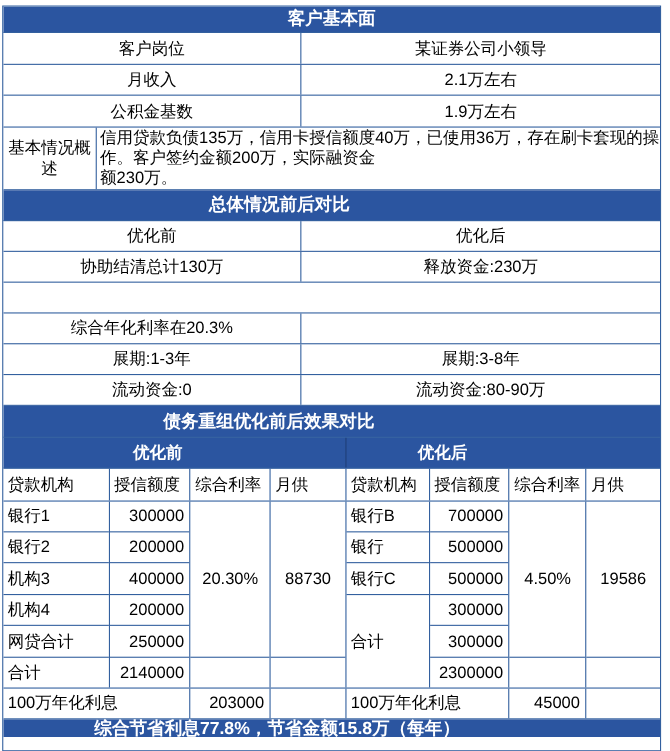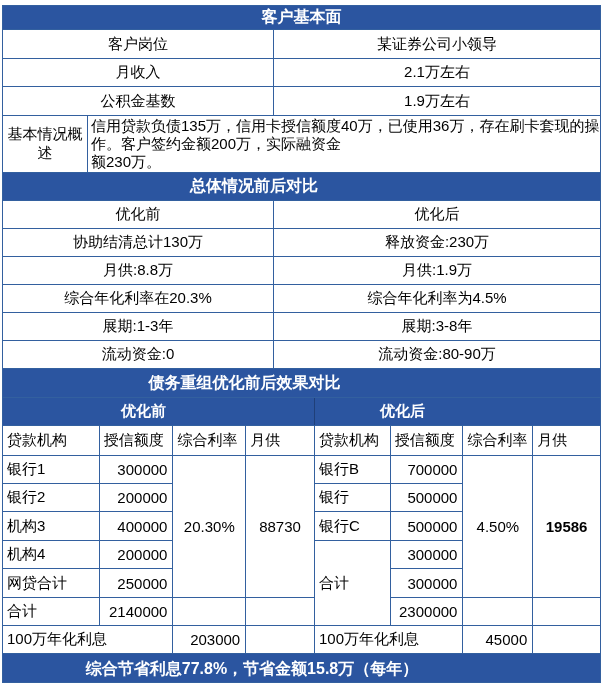--- a/index.html
+++ b/index.html
@@ -19,21 +19,21 @@
   .lft { justify-content:flex-start; padding-left:4px; }
   .rgt { justify-content:flex-end; padding-right:5px; }
   .w-label { width:271px; }
   .w-sumlabel { width:85px; }
   .sumtext { flex:1; display:flex; flex-direction:column; justify-content:center;
              align-items:flex-start; padding-left:3px; line-height:18px; white-space:nowrap; }
   .half-l { width:313px; } .half-r { width:286px; }
   .b1{width:97px;} .b2{width:74px;} .b3{width:73px;} .b4{width:69px;}
   .b5{width:76px;} .b6{width:73px;} .b7{width:70px;} .b8{width:67px;}
   .bcol { display:flex; flex-direction:column; border-right:1px solid var(--bc); }
-  .bcol.last { border-right:none;font-weight:bold; }
+  .bcol.last { border-right:none; }
   .bcell { display:flex; align-items:center; border-bottom:1px solid var(--bc); }
   .bcell.nb { border-bottom:none; }
   .merged { display:flex; align-items:center; justify-content:center; border-bottom:1px solid var(--bc); }
   .bandcell { display:flex; align-items:center; justify-content:center;
               color:#ffffff; font-weight:bold; font-size:15px; }
 </style>
 </head>
 <body>
 
 <div class="page">
@@ -71,26 +71,23 @@
 
     <div class="r" style="height:28px">
       <div class="c w-label">优化前</div>
       <div class="c grow last">优化后</div>
     </div>
     <div class="r" style="height:28px">
       <div class="c w-label">协助结清总计130万</div>
       <div class="c grow last">释放资金:230万</div>
     </div>
     <div class="r" style="height:28px">
-      <div class="c w-label">月供:8.8万</div>
-      <div class="c grow last">月供:1.9万</div>
     </div>
     <div class="r" style="height:28px">
       <div class="c w-label">综合年化利率在20.3%</div>
-      <div class="c grow last">综合年化利率为4.5%</div>
     </div>
     <div class="r" style="height:28px">
       <div class="c w-label">展期:1-3年</div>
       <div class="c grow last">展期:3-8年</div>
     </div>
     <div class="r" style="height:28px">
       <div class="c w-label">流动资金:0</div>
       <div class="c grow last">流动资金:80-90万</div>
     </div>
 
@@ -165,18 +162,18 @@
 
     <div class="r" style="height:28px">
       <div class="c lft" style="width:171px">100万年化利息</div>
       <div class="c rgt" style="width:73px">203000</div>
       <div class="c" style="width:69px"></div>
       <div class="c lft" style="width:149px">100万年化利息</div>
       <div class="c rgt" style="width:70px">45000</div>
       <div class="c last" style="width:67px"></div>
     </div>
 
-    <div class="r hdr" style="height:30px; border-bottom:none; padding-right:99px">
+    <div class="r hdr" style="height:16px; border-bottom:none; padding-right:99px">
       <span>综合节省利息77.8%，节省金额15.8万（每年）</span>
     </div>
 
   </div>
 </div>
 
 </body></html>

